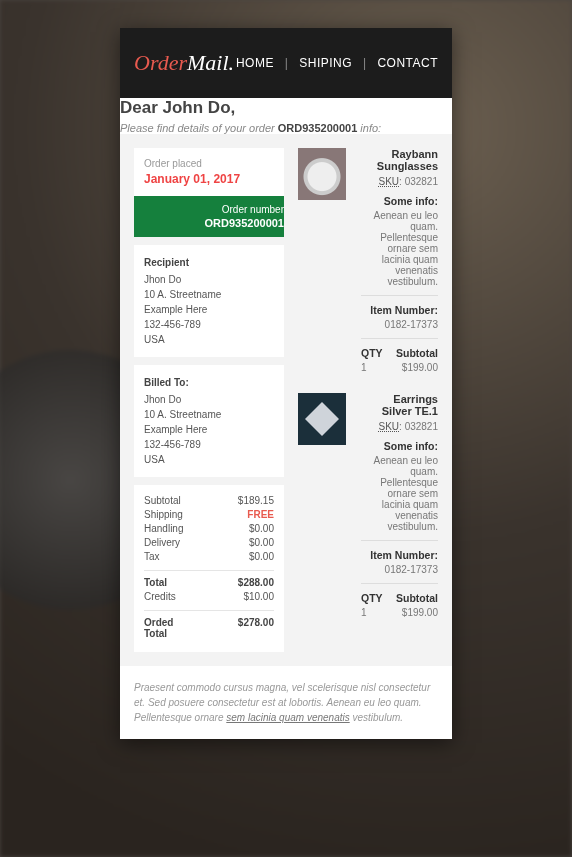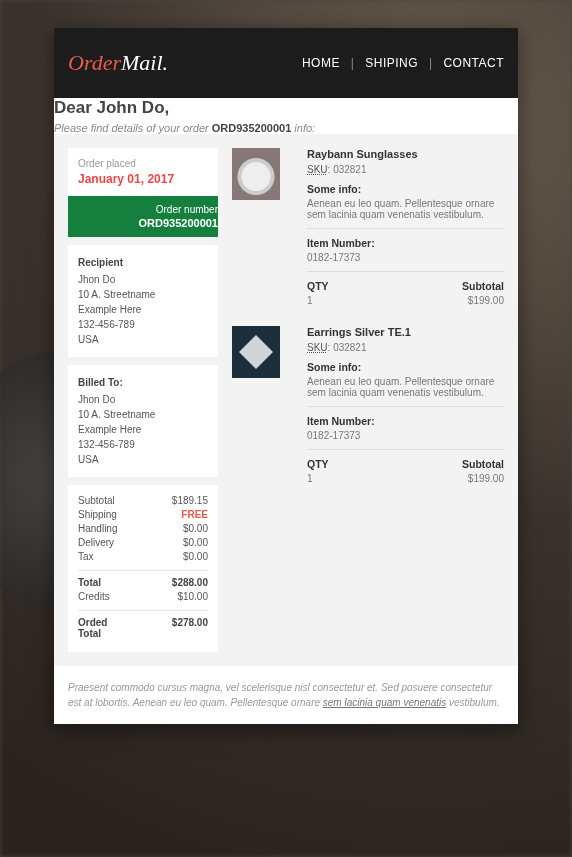--- a/index.html
+++ b/index.html
@@ -18,21 +18,21 @@
       radial-gradient(circle at 75% 15%, #6b5f50 0%, #3a332d 48%, #2a241f 90%);
     filter:blur(2px);
   }
   .bg::before{
     content:"";position:absolute;left:-60px;top:350px;width:260px;height:260px;
     border-radius:50%;background:radial-gradient(circle,#555 0%,#2a2a2a 70%);
     opacity:.6;
   }
   .container{
     position:relative;
-    width:464px;
+    width:332px;
     margin:28px auto 10px;
     background:#fff;
     box-shadow:0 4px 20px rgba(0,0,0,.5);
   }
   
   .topbar{
     background:#1c1c1c;
     color:#fff;
     height:70px;
     display:flex;
@@ -76,21 +76,21 @@
   .addr{ padding:10px; line-height:1.5;}
   .addr b{ color:#444; display:block; margin-bottom:2px;}
   .totals{ padding:10px;}
   .trow{ display:flex; justify-content:space-between; margin-bottom:3px;}
   .trow .r{ text-align:right;padding-left:40px;}
   .free{ color:#e85a4f; font-weight:bold;}
   .tdiv{ border-top:1px solid #e5e5e5; margin:8px 0 6px;}
   .tbold{ font-weight:bold; color:#444;}
   
   .right{ flex:1 1 auto; }
-  .item{ display:flex; gap:27px; margin-bottom:20px;}
+  .item{ display:flex; gap:15px; margin-bottom:20px;text-align:right;}
   .thumb{
     width:48px; height:52px; flex:0 0 48px;
     background:#888; position:relative; overflow:hidden;
   }
   .thumb.watch{
     background:
       radial-gradient(circle at 50% 55%,#eee 0 14px,#ccc 15px 18px,#877 19px 100%);
   }
   .thumb.ear{
     background:#1b2f3a;

